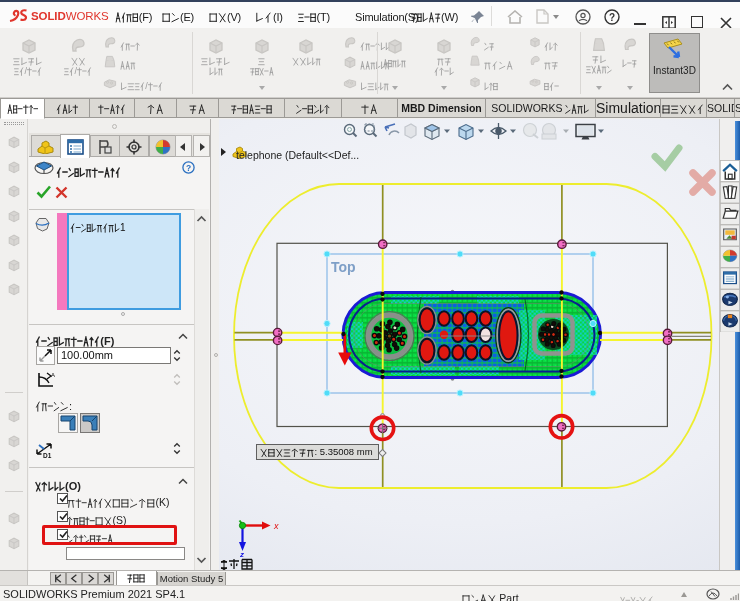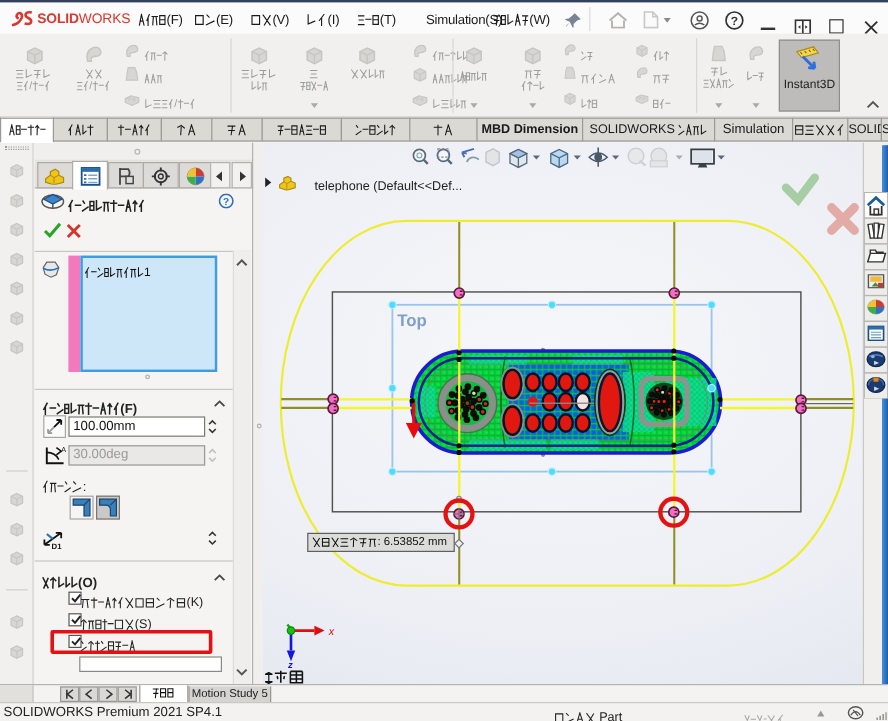--- a/index.html
+++ b/index.html
@@ -288,21 +288,21 @@
 <div class="rtab" style="left:284px;width:58px"><svg width="34.2" height="10.5" viewBox="0 0 34.2 10.5" style="vertical-align:-2px">
           <path d="M1.0,1.6L2.1,3.1 M0.7,9.2L4.9,6.3 M6.6,4.7L10.6,4.7 M12.2,1.9L16.5,1.9 M16.5,1.9L16.5,8.9 M12.2,8.9L16.5,8.9 M12.2,1.9L12.2,8.9 M12.4,5.2L16.3,5.2 M18.6,1.6L19.8,3.1 M18.3,9.2L22.6,6.3 M24.6,1.3L24.6,8.6 M24.6,8.6L27.3,6.3 M29.0,3.1L30.9,1.6 M30.9,1.6L32.9,3.7 M30.9,3.1L30.7,9.5" stroke="#1a1a1a" stroke-width="0.89" fill="none" stroke-linecap="square"></path>
         </svg></div>
 <div class="rtab" style="left:341px;width:57px"><svg width="17.2" height="10.5" viewBox="0 0 17.2 10.5" style="vertical-align:-2px">
           <path d="M0.8,3.1L7.1,3.1 M4.0,1.3L4.0,9.7 M12.6,1.1L10.2,9.5 M12.6,1.1L15.3,9.5 M11.0,6.3L14.3,6.3" stroke="#1a1a1a" stroke-width="0.89" fill="none" stroke-linecap="square"></path>
         </svg></div>
 <div class="rtab" style="left:397px;width:89px"><span style="font-size:10.5px;font-weight:bold;color:#1a1a1a">MBD Dimension</span></div>
 <div class="rtab" style="left:485px;width:111px"><span style="font-size:10.5px;font-weight:normal;color:#1a1a1a">SOLIDWORKS </span><svg width="24.4" height="10.5" viewBox="0 0 24.4 10.5" style="vertical-align:-2px">
           <path d="M1.0,1.6L2.1,3.1 M0.7,9.2L4.9,6.3 M8.9,1.1L7.2,9.5 M8.9,1.1L10.9,9.5 M7.8,6.3L10.1,6.3 M12.9,2.6L17.1,2.6 M13.9,2.6L13.4,9.2 M16.1,2.6L16.7,9.2 M19.5,1.3L19.5,8.6 M19.5,8.6L23.2,6.3" stroke="#1a1a1a" stroke-width="0.89" fill="none" stroke-linecap="square"></path>
         </svg></div>
-<div class="rtab" style="left:595px;width:66px"><span style="font-size:11px;font-weight:normal;color:#1a1a1a">Simulation</span></div>
+<div class="rtab" style="left:595px;width:66px"><span style="font-size:14px;font-weight:normal;color:#1a1a1a">Simulation</span></div>
 <div class="rtab" style="left:660px;width:47px"><svg width="43.0" height="10.5" viewBox="0 0 43.0 10.5" style="vertical-align:-2px">
           <path d="M1.0,1.9L7.0,1.9 M7.0,1.9L7.0,8.9 M1.0,8.9L7.0,8.9 M1.0,1.9L1.0,8.9 M1.2,5.2L6.7,5.2 M9.6,2.1L15.6,2.1 M10.4,5.5L14.9,5.5 M9.4,9.0L15.7,9.0 M18.4,1.6L24.0,9.2 M24.0,1.9L19.4,9.5 M27.0,1.6L32.6,9.2 M32.6,1.9L28.0,9.5 M40.1,1.1L36.4,5.8 M38.2,4.0L38.2,9.7" stroke="#1a1a1a" stroke-width="0.89" fill="none" stroke-linecap="square"></path>
         </svg></div>
 <div class="rtab" style="left:706px;width:29px"><span style="font-size:10.5px;font-weight:normal;color:#1a1a1a">SOLID...</span></div>
 <div class="rtab" style="left:734px;width:7px"><span style="font-size:10.5px;font-weight:normal;color:#1a1a1a">S..</span></div>
 </div>
 <div id="main">
 <div id="lefttools">
 <div class="abs" style="left:4px;top:3px;width:20px;height:3px;border-top:1px dotted #999;border-bottom:1px dotted #999"></div>
 <svg class="abs" style="left:6px;top:15px" width="16" height="16" viewBox="0 0 20 20">
@@ -439,21 +439,20 @@
 <div class="abs" style="left:28px;top:228px;width:114px;height:17px;background:#fff;border:1px solid #7a7875;font-size:11px;color:#111;line-height:15px;padding-left:3px">100.00mm</div>
 <svg class="abs" style="left:144px;top:228px" width="8" height="17" viewBox="0 0 10 17">
           <path d="M1.5 6 L5 2.5 L8.5 6 M1.5 11 L5 14.5 L8.5 11" fill="none" stroke="#333" stroke-width="1.6"></path>
         </svg>
 <svg class="abs" style="left:7px;top:252px" width="19" height="18" viewBox="0 0 19 18">
 <path d="M3 2 L3 15 L17 15" fill="none" stroke="#111" stroke-width="1.6"></path>
 <path d="M3 6 Q10 6 13 12" fill="none" stroke="#111" stroke-width="1.3"></path>
 <path d="M11 2 L15 5 L11 8" fill="none" stroke="#111" stroke-width="1.3"></path>
 <text x="15" y="6" font-size="6" fill="#111" font-family="Liberation Sans">A</text>
         </svg>
-<div class="abs" style="left:28px;top:252px;width:114px;height:17px;background:#e9e8e6;border:1px solid #9a9896;font-size:11px;color:#9a9a9a;line-height:15px;padding-left:3px">30.00deg</div>
 <svg class="abs" style="left:144px;top:252px" width="8" height="17" viewBox="0 0 10 17">
           <path d="M1.5 6 L5 2.5 L8.5 6 M1.5 11 L5 14.5 L8.5 11" fill="none" stroke="#c0bebb" stroke-width="1.6"></path>
         </svg>
 <div class="abs" style="left:6px;top:277px;white-space:nowrap"><svg width="33.9" height="11.0" viewBox="0 0 33.9 11.0" style="vertical-align:-2px">
             <path d="M4.2,1.1L1.5,6.1 M2.8,4.2L2.8,10.1 M7.1,2.8L11.5,2.8 M8.1,2.8L7.7,9.7 M10.5,2.8L11.1,9.7 M13.3,5.0L17.5,5.0 M19.5,1.6L20.7,3.3 M19.2,9.7L23.6,6.6 M26.4,1.6L28.0,3.3 M25.9,9.7L32.2,6.6" stroke="#222" stroke-width="0.94" fill="none" stroke-linecap="square"></path>
           </svg><span style="font-size:11px;font-weight:normal;color:#222">:</span></div>
 <div class="abs" style="left:29px;top:294px;width:20px;height:20px;background:#f6f5f4;border:1px solid #a8a6a3"></div>
 <svg class="abs" style="left:31px;top:296px" width="16" height="16" viewBox="0 0 16 16">
           <path d="M1 6 L10 6 L10 15 L15 15 L15 1 L1 1 Z" fill="#3a7fb8" stroke="#17456e" stroke-width="1"></path>
           <path d="M10 6 L15 1" stroke="#17456e" stroke-width="1"></path>
@@ -736,28 +735,28 @@
           <rect x="357" y="5.5" width="19" height="12" fill="#f2f4f6" stroke="#3a3f45" stroke-width="1.5"></rect>
           <rect x="358.5" y="7" width="16" height="9" fill="#dde3ea"></rect>
           <path d="M364 17.5 l5 0 l1.5 3 l-8 0 Z" fill="#3a3f45"></path>
           <path d="M379 10.5 l3 3.5 l3 -3.5 Z" fill="#5a6a7a"></path>
         </svg>
 <div class="abs" style="left:2px;top:29px;width:0;height:0;border-top:4px solid transparent;border-bottom:4px solid transparent;border-left:5px solid #222"></div>
 <svg class="abs" style="left:13px;top:27px" width="15" height="13" viewBox="0 0 15 13">
 <path d="M1 8 L4.5 5.5 L4.5 2.5 L8 1 L10.5 2.5 L10.5 5 L14 6.5 L14 10.5 L7 12.5 L1 10.5 Z" fill="#f0c419" stroke="#a88a10" stroke-width="0.9"></path>
 <path d="M4.5 5.5 L7 7 L7 12 M7 7 L10.5 5" fill="none" stroke="#a88a10" stroke-width="0.7"></path>
         </svg>
-<div class="abs" style="left:43px;top:29.5px;font-size:10.5px;color:#222;white-space:nowrap">telephone  (Default&lt;&lt;Def...</div>
+<div class="abs" style="left:17px;top:29.5px;font-size:10.5px;color:#222;white-space:nowrap">telephone  (Default&lt;&lt;Def...</div>
 <svg class="abs" style="left:425px;top:22px" width="80" height="60" viewBox="0 0 80 60">
 <path d="M11 15.5 L21 25.5 L35 7" fill="none" stroke="#a6cda4" stroke-width="7" stroke-linecap="round"></path>
 <path d="M49 32 L68 51 M68 32 L49 51" stroke="#e3aba6" stroke-width="7.5" stroke-linecap="round"></path>
         </svg>
 <div class="abs" style="left:37px;top:325px;width:123px;height:16px;background:#dcdcda;border:1px solid #5f5f5f;font-size:9.5px;color:#111;line-height:14px;padding-left:3px;white-space:nowrap;z-index:6"><svg width="54.5" height="9.5" viewBox="0 0 54.5 9.5" style="vertical-align:-2px">
             <path d="M1.1,1.4L6.1,8.4 M6.1,1.7L2.0,8.6 M8.7,1.7L14.1,1.7 M14.1,1.7L14.1,8.1 M8.7,8.1L14.1,8.1 M8.7,1.7L8.7,8.1 M8.9,4.8L13.9,4.8 M16.7,1.4L21.7,8.4 M21.7,1.7L17.6,8.6 M24.2,1.9L29.7,1.9 M24.9,4.9L29.1,4.9 M24.1,8.2L29.8,8.2 M32.2,2.9L34.7,1.4 M34.7,1.4L37.3,3.3 M34.7,2.9L34.4,8.6 M39.8,1.9L45.0,1.9 M43.3,1.9L42.2,8.6 M40.4,5.2L44.7,5.2 M47.6,2.4L53.0,2.4 M48.9,2.4L48.3,8.4 M51.8,2.4L52.5,8.4" stroke="#111" stroke-width="0.85" fill="none" stroke-linecap="square"></path>
-          </svg><span style="font-size:9.5px;font-weight:normal;color:#111">: 6.53852 mm</span></div>
+          </svg><span style="font-size:9.5px;font-weight:normal;color:#111">: 5.35008 mm</span></div>
 <svg class="abs" style="left:1px;top:441px" width="8" height="10" viewBox="0 0 8 10">
           <path d="M1 2 L7 2 M4 0.5 L4 9.5 M1 8 L7 8 M4 0.5 L1 2 L7 2 Z M4 9.5 L1 8 L7 8 Z" stroke="#111" stroke-width="1" fill="#111"></path>
         </svg>
 <svg class="abs" style="left:9px;top:439px" width="26" height="12" viewBox="0 0 26 12">
 <g stroke="#111" stroke-width="1.3" fill="none">
 <path d="M1 3 L11 3 M6 1 L6 11 M3 5.5 L3.5 8 M9 5.5 L8.5 8"></path>
 <path d="M14 1.5 L24 1.5 M14 1.5 L14 11 L24 11 L24 1.5 M19 1.5 L19 11 M14 4.5 L24 4.5 M14 7.8 L24 7.8"></path>
 </g>
         </svg>
 <div class="abs" style="left:500px;top:0px;width:19px;height:451px;background:#f0efee;border-left:1px solid #c9c7c4"></div>

